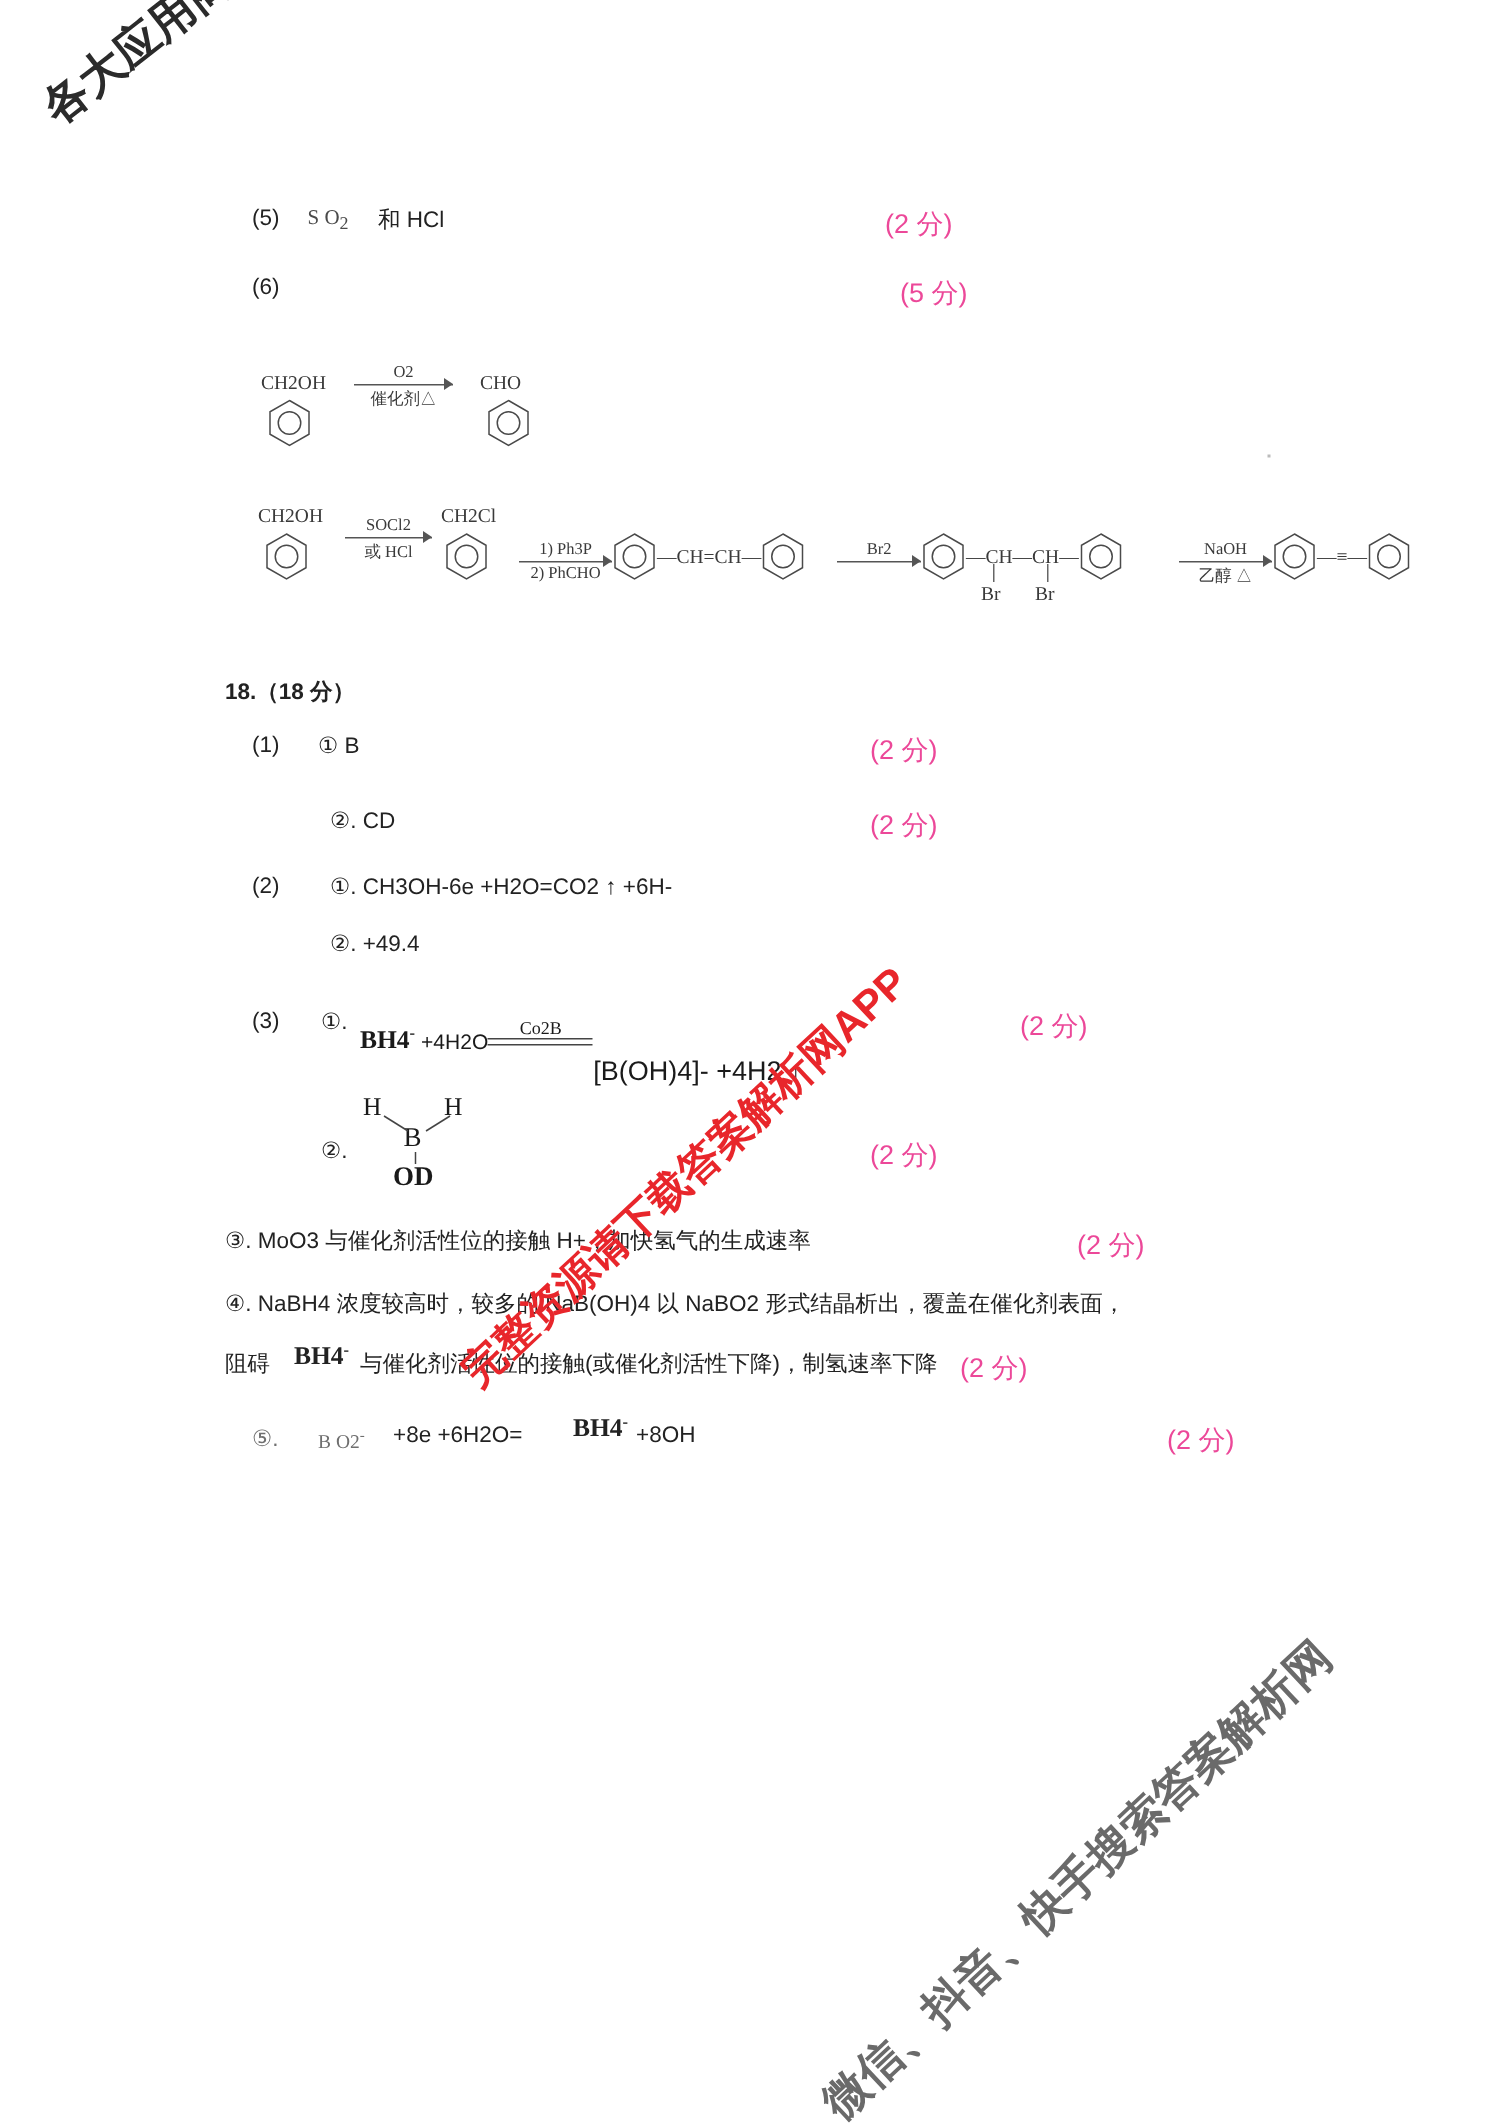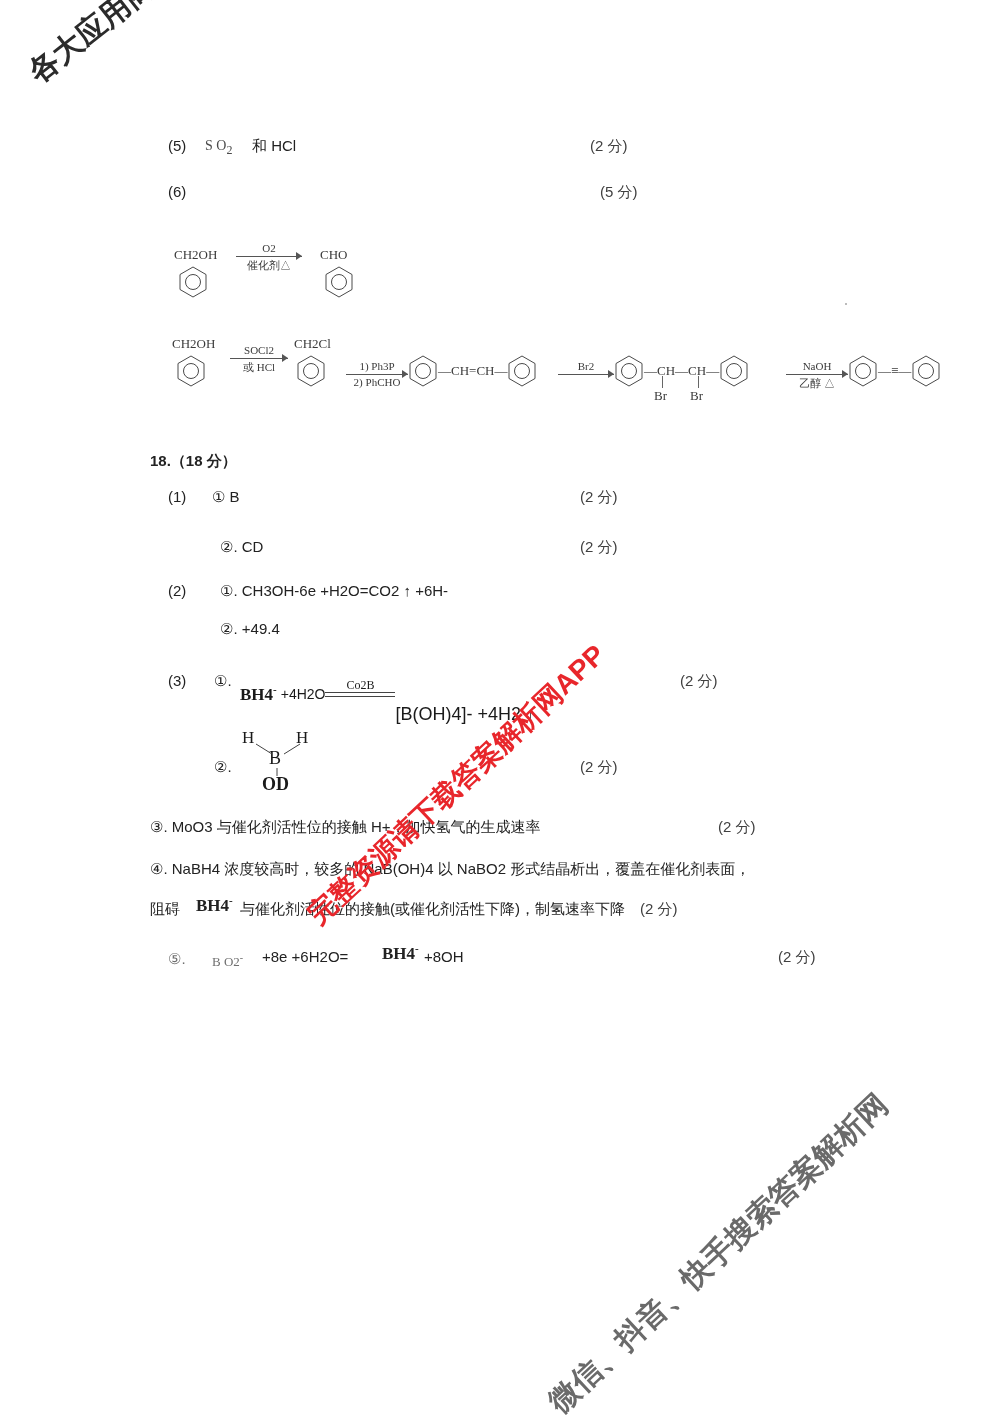--- a/index.html
+++ b/index.html
@@ -9,21 +9,21 @@
     font-family:"Liberation Sans", sans-serif;
     color:#1a1a1a;
     position:relative;
     overflow:hidden;
   }
   .page { position:absolute; inset:0; }
 
   
   .line { position:absolute; white-space:nowrap; font-size:15px; color:#222; }
   .num  { position:absolute; white-space:nowrap; font-size:15px; color:#222; }
-  .pts  { position:absolute; white-space:nowrap; font-size:15px; color:#404040; }
+  .pts  { position:absolute; white-space:nowrap; font-size:18px; color:#ec4899; }
   .sm   { font-size:12px; }
   .serif { font-family:"Liberation Serif", serif; }
   .grey { color:#4a4a4a; }
   .faint { color:#6f6f6f; }
   .bold { font-weight:bold; }
 
   
   .ring {
     display:inline-block;
     width:30px; height:34px;

